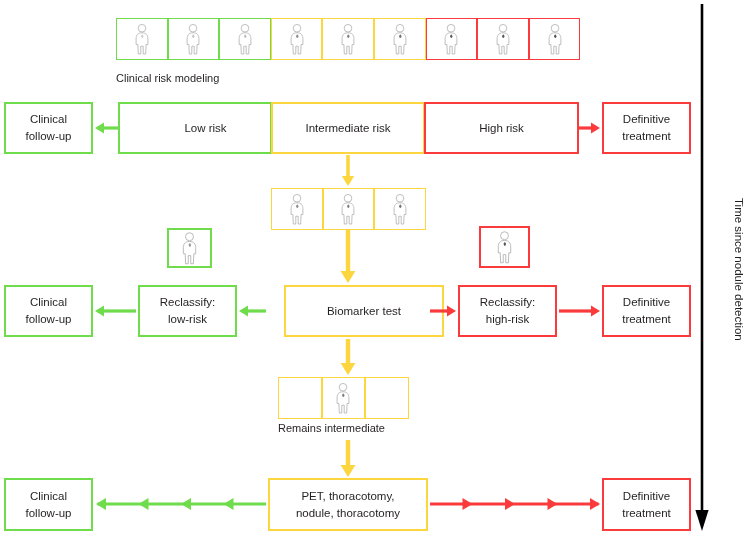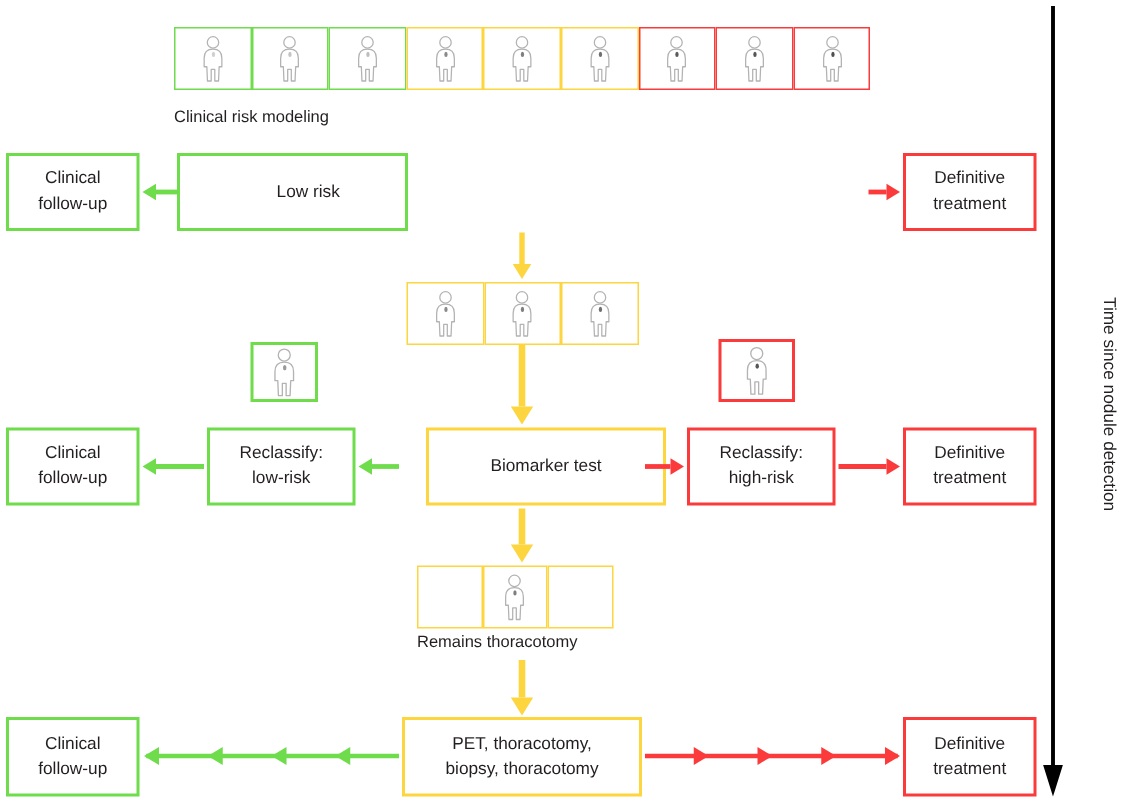--- a/index.html
+++ b/index.html
@@ -145,21 +145,27 @@
   <div class="caption" id="row1-caption" style="left: 116px; top: 72px; width: 464.4px;">Clinical risk modeling</div>
 
   <div class="tbox" id="r2-followup" style="left:4px; top:102px; width:89px; height:52px; border-color:#6fdc4c;">
     <span>Clinical<br>follow-up</span>
   </div>
 
   <div class="tbox" id="r2-low" style="left:118px; top:102px; width:154px; height:52px; border-color:#6fdc4c;padding-left:25px;">
     <span>Low risk</span>
   </div>
 
-
+  <div class="tbox" id="r2-inter" style="left:271px; top:102px; width:154px; height:52px; border-color:#fcd53f;">
+    <span>Intermediate risk</span>
+  </div>
+
+  <div class="tbox" id="r2-high" style="left:424px; top:102px; width:155px; height:52px; border-color:#fb3b3b;">
+    <span>High risk</span>
+  </div>
 
   <div class="tbox" id="r2-treat" style="left:602px; top:102px; width:89px; height:52px; border-color:#fb3b3b;">
     <span>Definitive<br>treatment</span>
   </div>
 
   <div id="row3-strip" style="position: absolute; left: 0px; top: 0px;">
       <div class="pbox" style="left: 271px; top: 188px; width: 51.6px; height: 42px; border-color: rgb(252, 213, 63);">
         <svg width="20" height="32" viewBox="0 0 40 64">
           <circle cx="20" cy="10.5" r="7.6" fill="#ffffff" stroke="#b3b3b3" stroke-width="1.7"></circle>
           <path d="M20 19.5 C11.5 19.5 8.2 24.5 8.2 31.5 L8.2 43 L11.8 43 L12.6 62 L17.6 62 L17.6 46.5 L22.4 46.5 L22.4 62 L27.4 62 L28.2 43 L31.8 43 L31.8 31.5 C31.8 24.5 28.5 19.5 20 19.5 Z" fill="#ffffff" stroke="#b3b3b3" stroke-width="1.7" stroke-linejoin="round"></path>
@@ -225,30 +231,30 @@
       <div class="pbox" style="left: 278px; top: 377px; width: 43.5px; height: 42px; border-color: rgb(252, 213, 63);"></div>
       <div class="pbox" style="left: 321.5px; top: 377px; width: 43.5px; height: 42px; border-color: rgb(252, 213, 63);">
         <svg width="20" height="32" viewBox="0 0 40 64">
           <circle cx="20" cy="10.5" r="7.6" fill="#ffffff" stroke="#b3b3b3" stroke-width="1.7"></circle>
           <path d="M20 19.5 C11.5 19.5 8.2 24.5 8.2 31.5 L8.2 43 L11.8 43 L12.6 62 L17.6 62 L17.6 46.5 L22.4 46.5 L22.4 62 L27.4 62 L28.2 43 L31.8 43 L31.8 31.5 C31.8 24.5 28.5 19.5 20 19.5 Z" fill="#ffffff" stroke="#b3b3b3" stroke-width="1.7" stroke-linejoin="round"></path>
           <ellipse cx="20.6" cy="26.5" rx="2.2" ry="3.4" fill="#7e7e7e"></ellipse>
         </svg>
       </div>
       <div class="pbox" style="left: 365px; top: 377px; width: 43.5px; height: 42px; border-color: rgb(252, 213, 63);"></div>
     </div>
-  <div class="caption" id="row4-caption" style="left: 278px; top: 422px; width: 130.5px;">Remains thoracotomy</div>
+  <div class="caption" id="row4-caption" style="left: 278px; top: 422px; width: 130.5px;">Remains intermediate</div>
 
   <div class="tbox" id="r4-followup" style="left:4px; top:478px; width:89px; height:53px; border-color:#6fdc4c;">
     <span>Clinical<br>follow-up</span>
   </div>
 
   <div class="tbox" id="r4-workup" style="left:268px; top:478px; width:160px; height:53px; border-color:#fcd53f;">
     <span>
       <span>PET, thoracotomy,</span><br>
-      <span>biopsy, thoracotomy</span>
+      <span>nodule, thoracotomy</span>
     </span>
   </div>
 
   <div class="tbox" id="r4-treat" style="left:602px; top:478px; width:89px; height:53px; border-color:#fb3b3b;">
     <span>Definitive<br>treatment</span>
   </div>
 
   <svg class="arrowlayer" id="arrow-layer" viewBox="0 0 755 535">
       <g>
         <line x1="118" y1="128" x2="104" y2="128" stroke="#6fdc4c" stroke-width="3.2"></line>

